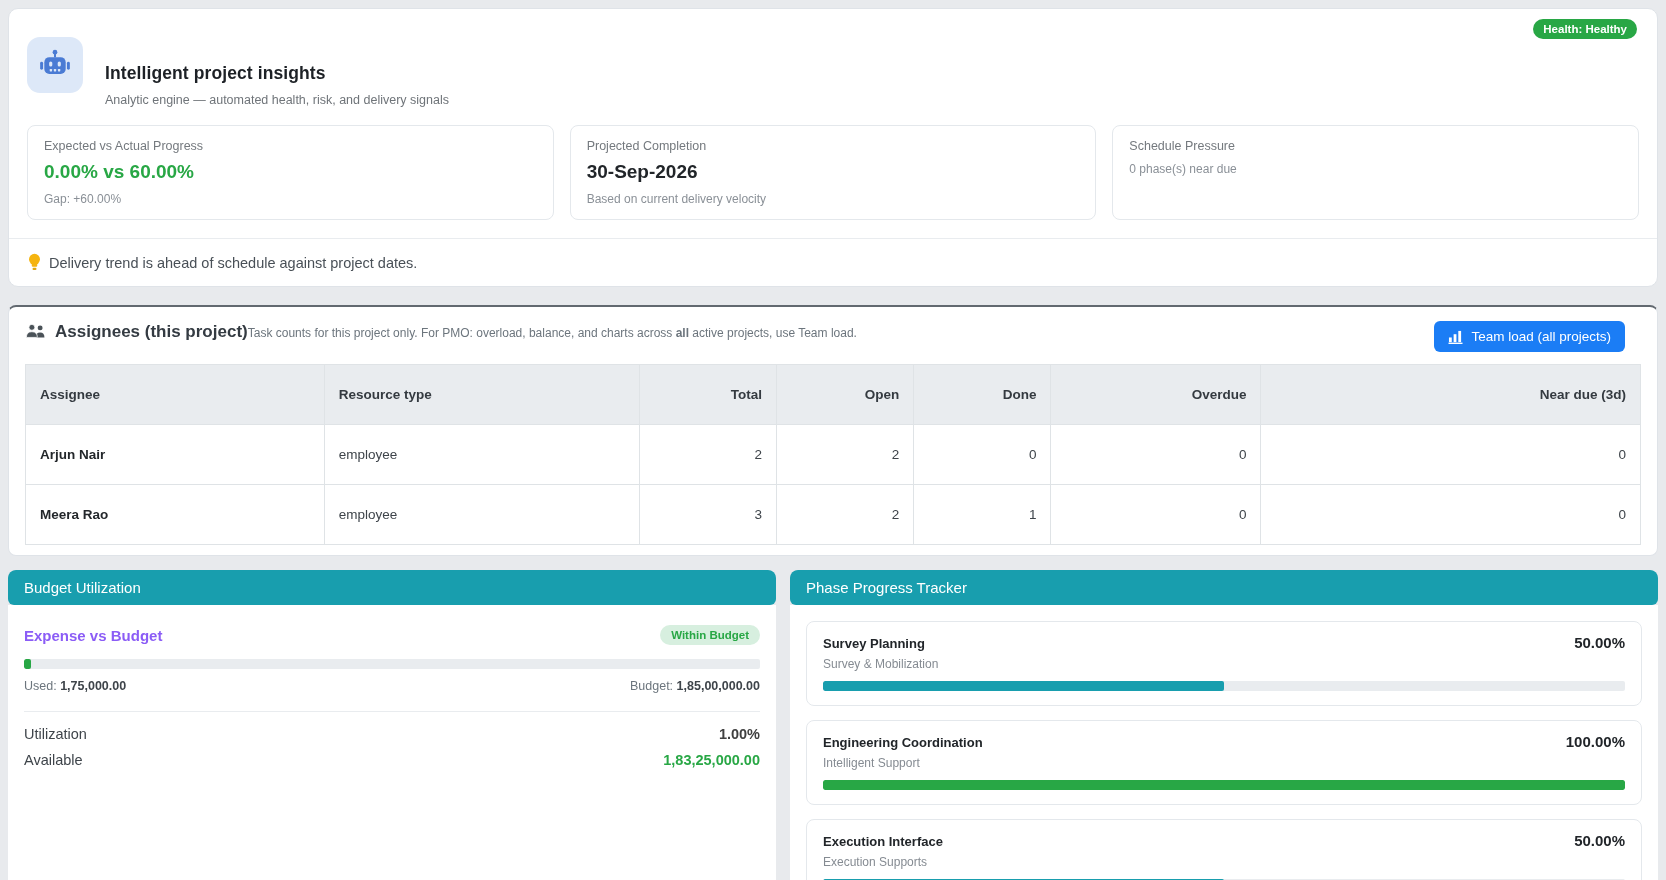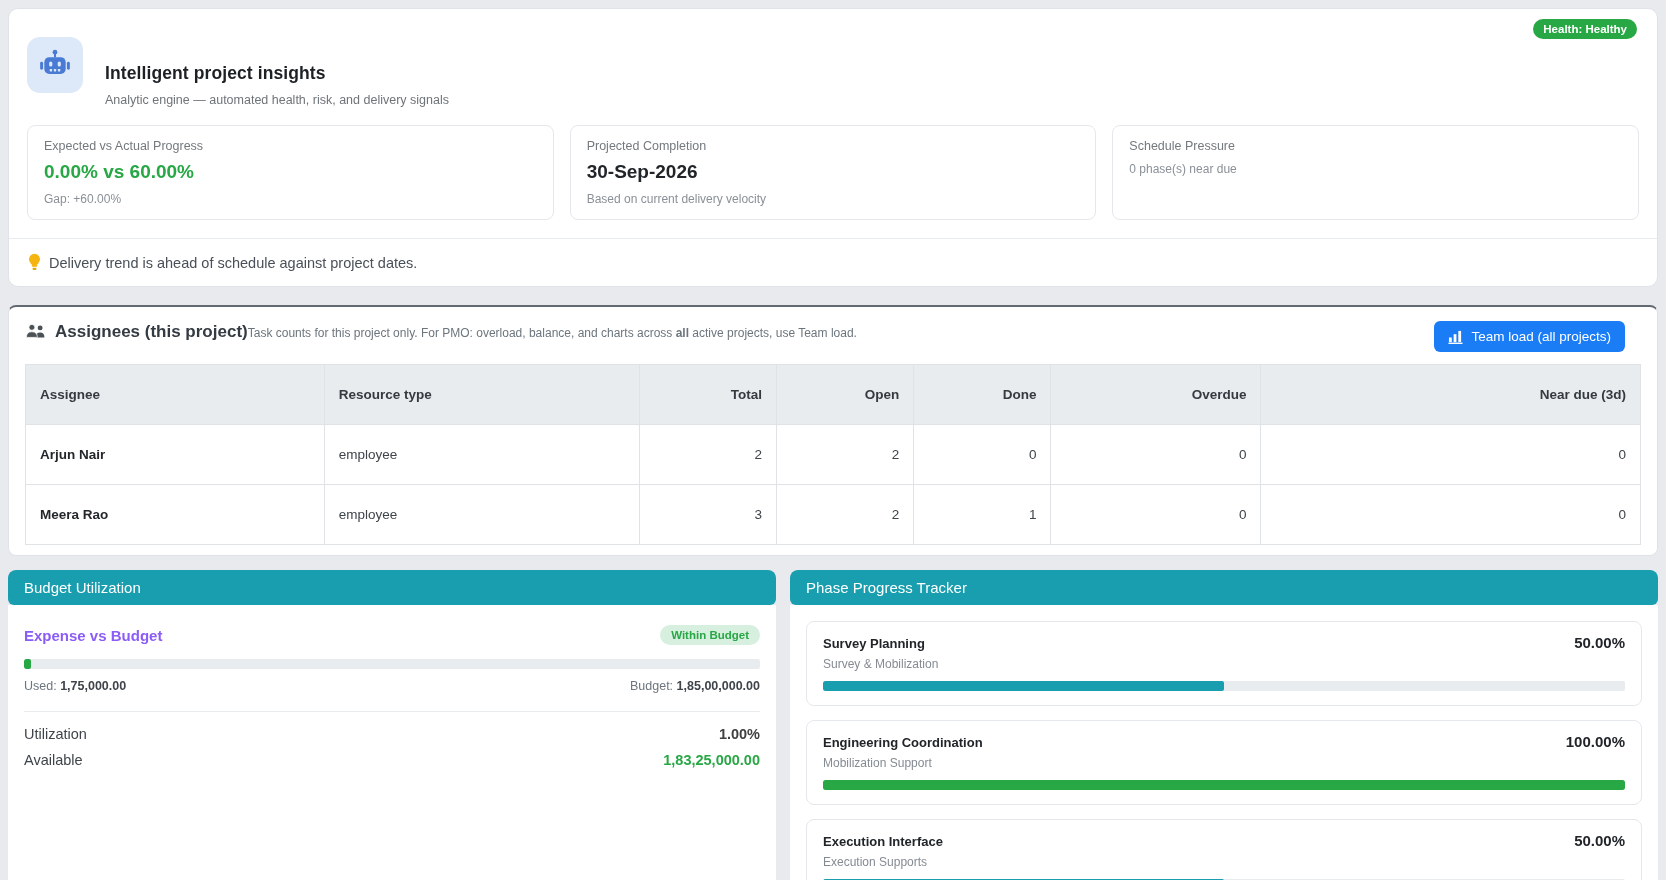--- a/index.html
+++ b/index.html
@@ -277,21 +277,21 @@
           <div class="progress-track">
             <div class="progress-fill fill-teal" style="width: 50%;"></div>
           </div>
         </div>
 
         <div class="phase-card">
           <div class="phase-top">
             <span class="phase-name">Engineering Coordination</span>
             <span class="phase-pct">100.00%</span>
           </div>
-          <div class="phase-sub">Mobilization Support</div>
+          <div class="phase-sub">Intelligent Support</div>
           <div class="progress-track">
             <div class="progress-fill fill-green" style="width: 100%;"></div>
           </div>
         </div>
 
         <div class="phase-card">
           <div class="phase-top">
             <span class="phase-name">Execution Interface</span>
             <span class="phase-pct">50.00%</span>
           </div>

